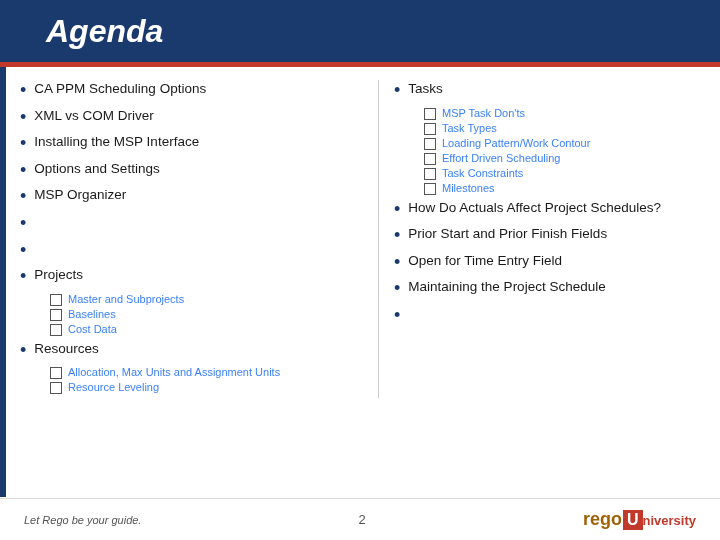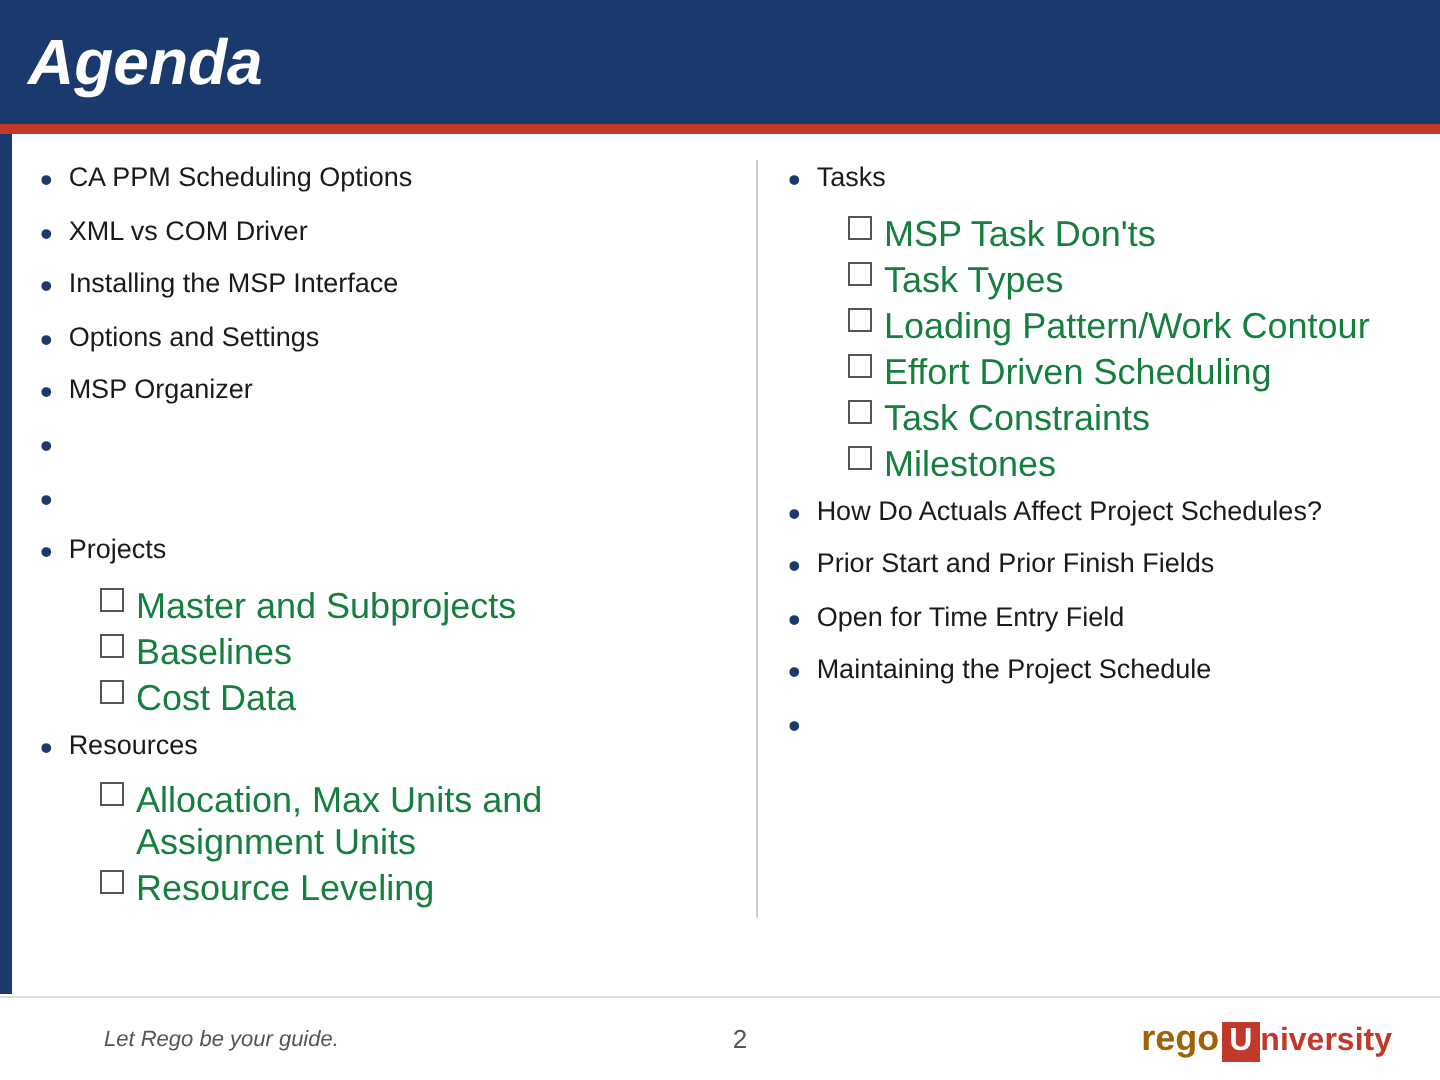--- a/index.html
+++ b/index.html
@@ -11,21 +11,21 @@
       overflow: hidden;
       position: relative;
     }
 
     
     .header {
       background: #1a3a6e;
       height: 62px;
       display: flex;
       align-items: center;
-      padding-left: 14px;
+      padding-left: 46px;
     }
     .header-title {
       color: #fff;
       font-size: 32px;
       font-weight: bold;
       font-style: italic;
     }
     .header-accent {
       position: absolute;
       top: 62px;
@@ -70,22 +70,22 @@
       line-height: 1.35;
     }
 
     .sub-items {
       margin-left: 30px;
       margin-bottom: 4px;
     }
     .sub-item {
       display: flex;
       align-items: flex-start;
-      font-size: 18px;
-      color: #15803d;
+      font-size: 11px;
+      color: #3b82f6;
       margin-bottom: 2px;
     }
     .sub-item .checkbox {
       width: 12px;
       height: 12px;
       border: 1.5px solid #555;
       display: inline-block;
       margin-right: 6px;
       margin-top: 1px;
       flex-shrink: 0;
@@ -110,21 +110,20 @@
       display: flex;
       align-items: center;
       justify-content: space-between;
       padding: 0 24px;
       background: #fff;
     }
     .footer-left {
       font-size: 11px;
       color: #555;
       font-style: italic;
-      margin-left: 28px;
     }
     .footer-center {
       font-size: 13px;
       color: #555;
     }
     .footer-logo {
       display: flex;
       align-items: baseline;
       font-size: 18px;
       font-weight: bold;
@@ -134,21 +133,21 @@
     }
     .footer-logo .u-box {
       background: #c0392b;
       color: #fff;
       padding: 1px 4px;
       font-size: 16px;
       margin-left: 1px;
     }
     .footer-logo .niversity {
       color: #c0392b;
-      font-size: 16px;
+      font-size: 13px;
     }
 
     .left-accent {
       position: absolute;
       top: 67px;
       left: 0;
       width: 6px;
       height: 430px;
       background: #1a3a6e;
     }

